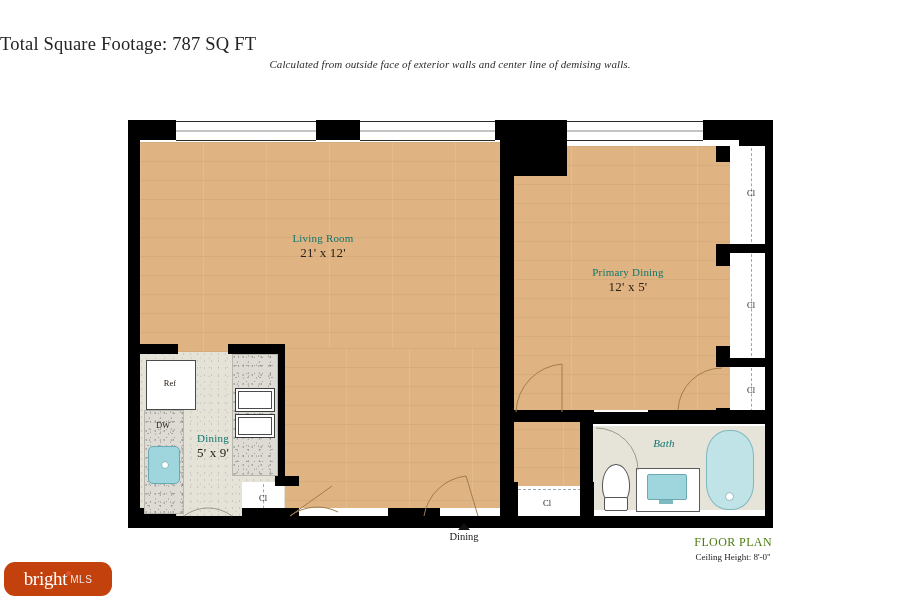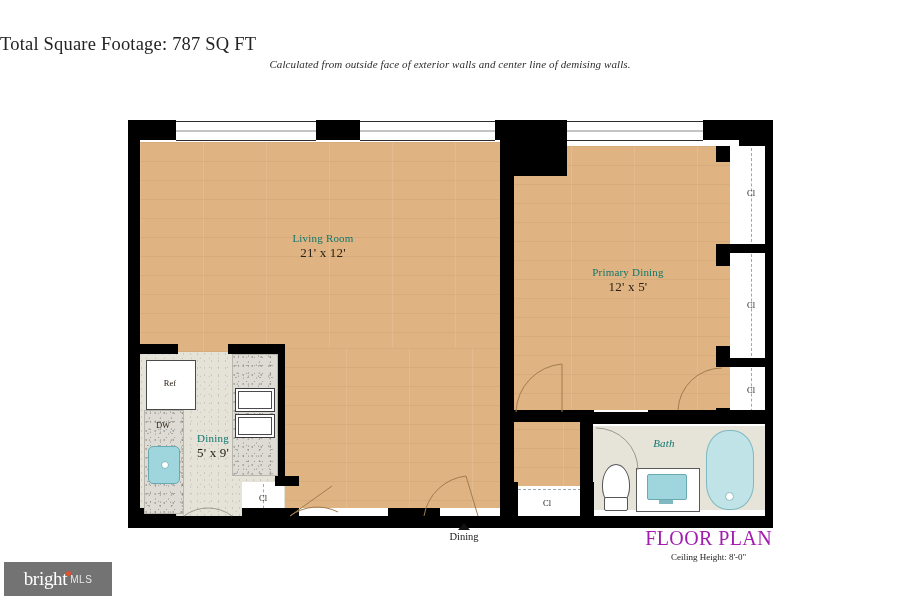--- a/index.html
+++ b/index.html
@@ -107,27 +107,27 @@
   .entrywrap{position:absolute;text-align:center;}
   .entry-tri{
     width:0;height:0;margin:0 auto 1px;
     border-left:6px solid transparent;border-right:6px solid transparent;
     border-bottom:7px solid #111;
   }
   .entry-label{font-size:10.5px;color:#1a1a1a;}
 
   
   .fp{position:absolute;right:128px;bottom:38px;text-align:center;}
-  .fp-title{font-size:20px;letter-spacing:.4px;color:#a21caf;}
+  .fp-title{font-size:12px;letter-spacing:.4px;color:#4d7c0f;}
   .fp-sub{font-size:9px;color:#1c1c1c;margin-top:2px;}
 
   
   .wm{
     position:absolute;left:4px;bottom:4px;width:108px;height:34px;
-    background:#737373;display:flex;align-items:center;justify-content:center;gap:3px;
+    background:#c2410c;display:flex;align-items:center;justify-content:center;gap:3px;border-radius:11px;
   }
   .wm-bright{
     font-family:"Liberation Serif",serif;font-size:19px;color:#fff;
     letter-spacing:-.3px;position:relative;
   }
   .wm-dot{
     position:absolute;width:5px;height:5px;border-radius:50%;background:#e0522c;
     right:9px;top:2px;
   }
   .wm-mls{font-family:"Liberation Sans",sans-serif;font-size:10px;color:#e8e8e8;letter-spacing:.5px;}

